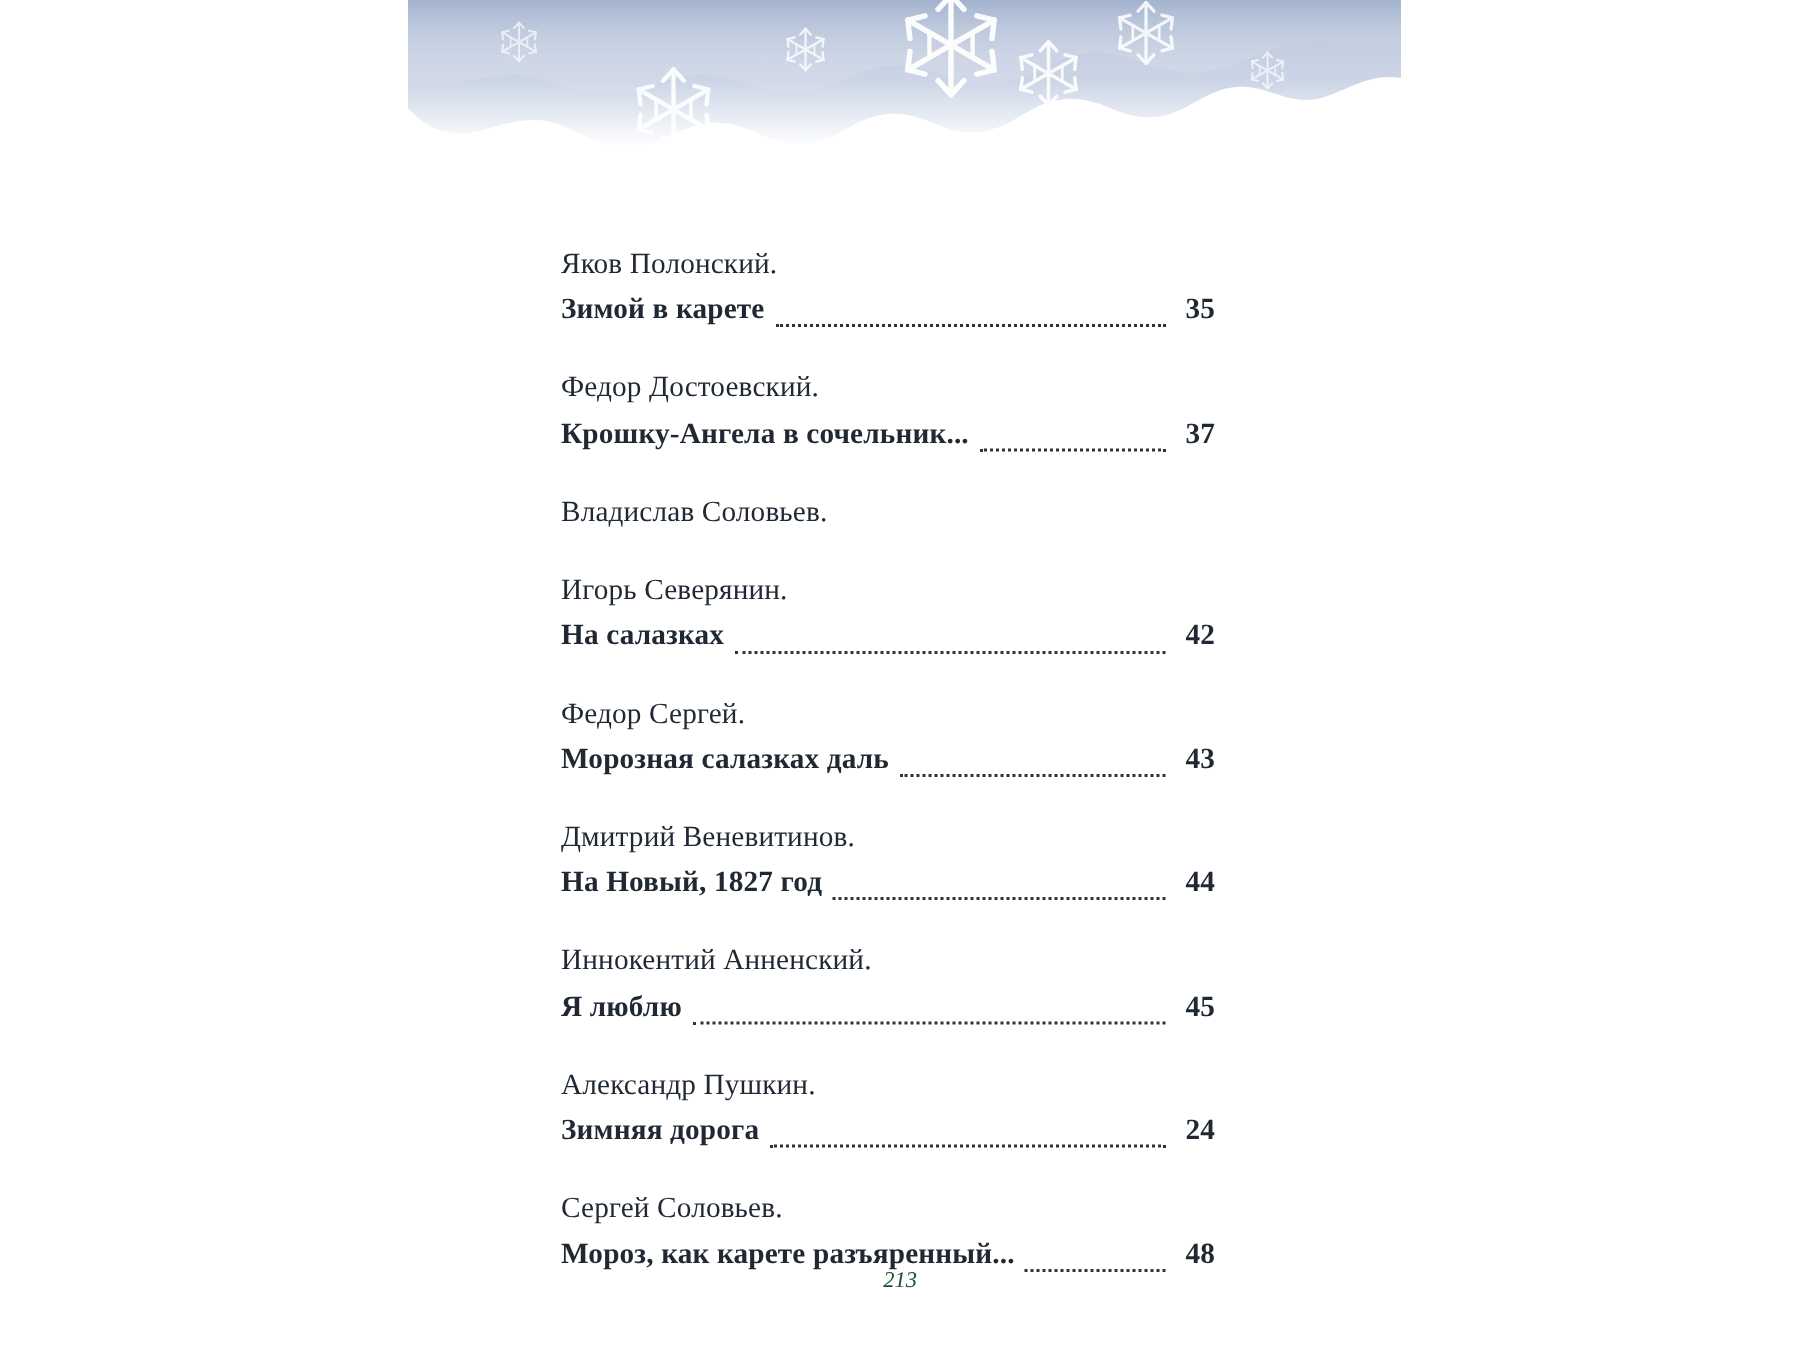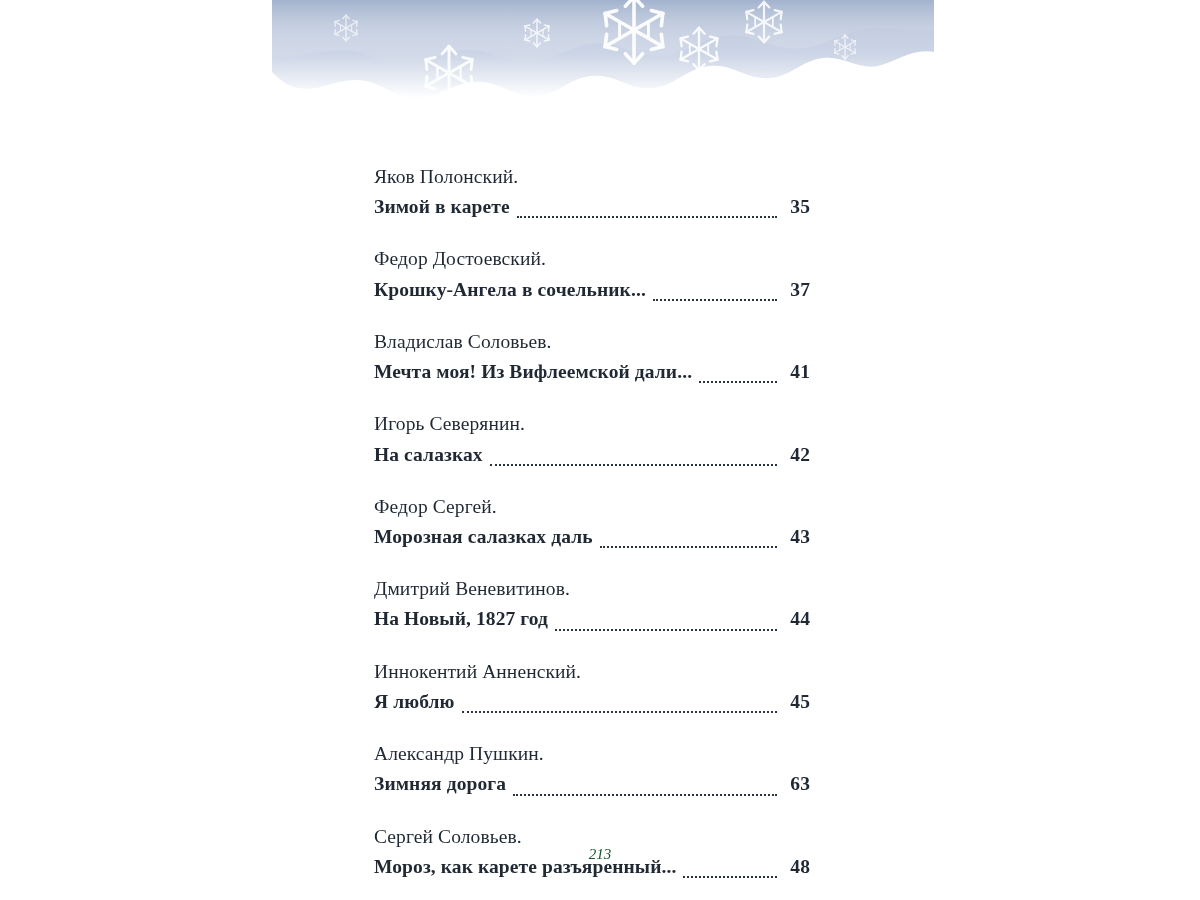--- a/index.html
+++ b/index.html
@@ -175,25 +175,20 @@
       <div class="toc-author">Федор Достоевский.</div>
       <div class="toc-line">
         <span class="toc-title">Крошку-Ангела в сочельник...</span>
         <span class="toc-dots"></span>
         <span class="toc-page">37</span>
       </div>
     </div>
 
     <div class="toc-entry">
       <div class="toc-author">Владислав Соловьев.</div>
-      <div class="toc-line">
-        <span class="toc-title">Мечта моя! Из Вифлеемской дали...</span>
-        <span class="toc-dots"></span>
-        <span class="toc-page">41</span>
-      </div>
     </div>
 
     <div class="toc-entry">
       <div class="toc-author">Игорь Северянин.</div>
       <div class="toc-line">
         <span class="toc-title">На салазках</span>
         <span class="toc-dots"></span>
         <span class="toc-page">42</span>
       </div>
     </div>
@@ -223,21 +218,21 @@
         <span class="toc-dots"></span>
         <span class="toc-page">45</span>
       </div>
     </div>
 
     <div class="toc-entry">
       <div class="toc-author">Александр Пушкин.</div>
       <div class="toc-line">
         <span class="toc-title">Зимняя дорога</span>
         <span class="toc-dots"></span>
-        <span class="toc-page">63</span>
+        <span class="toc-page">24</span>
       </div>
     </div>
 
     <div class="toc-entry">
       <div class="toc-author">Сергей Соловьев.</div>
       <div class="toc-line">
         <span class="toc-title">Мороз, как карете разъяренный...</span>
         <span class="toc-dots"></span>
         <span class="toc-page">48</span>
       </div>

